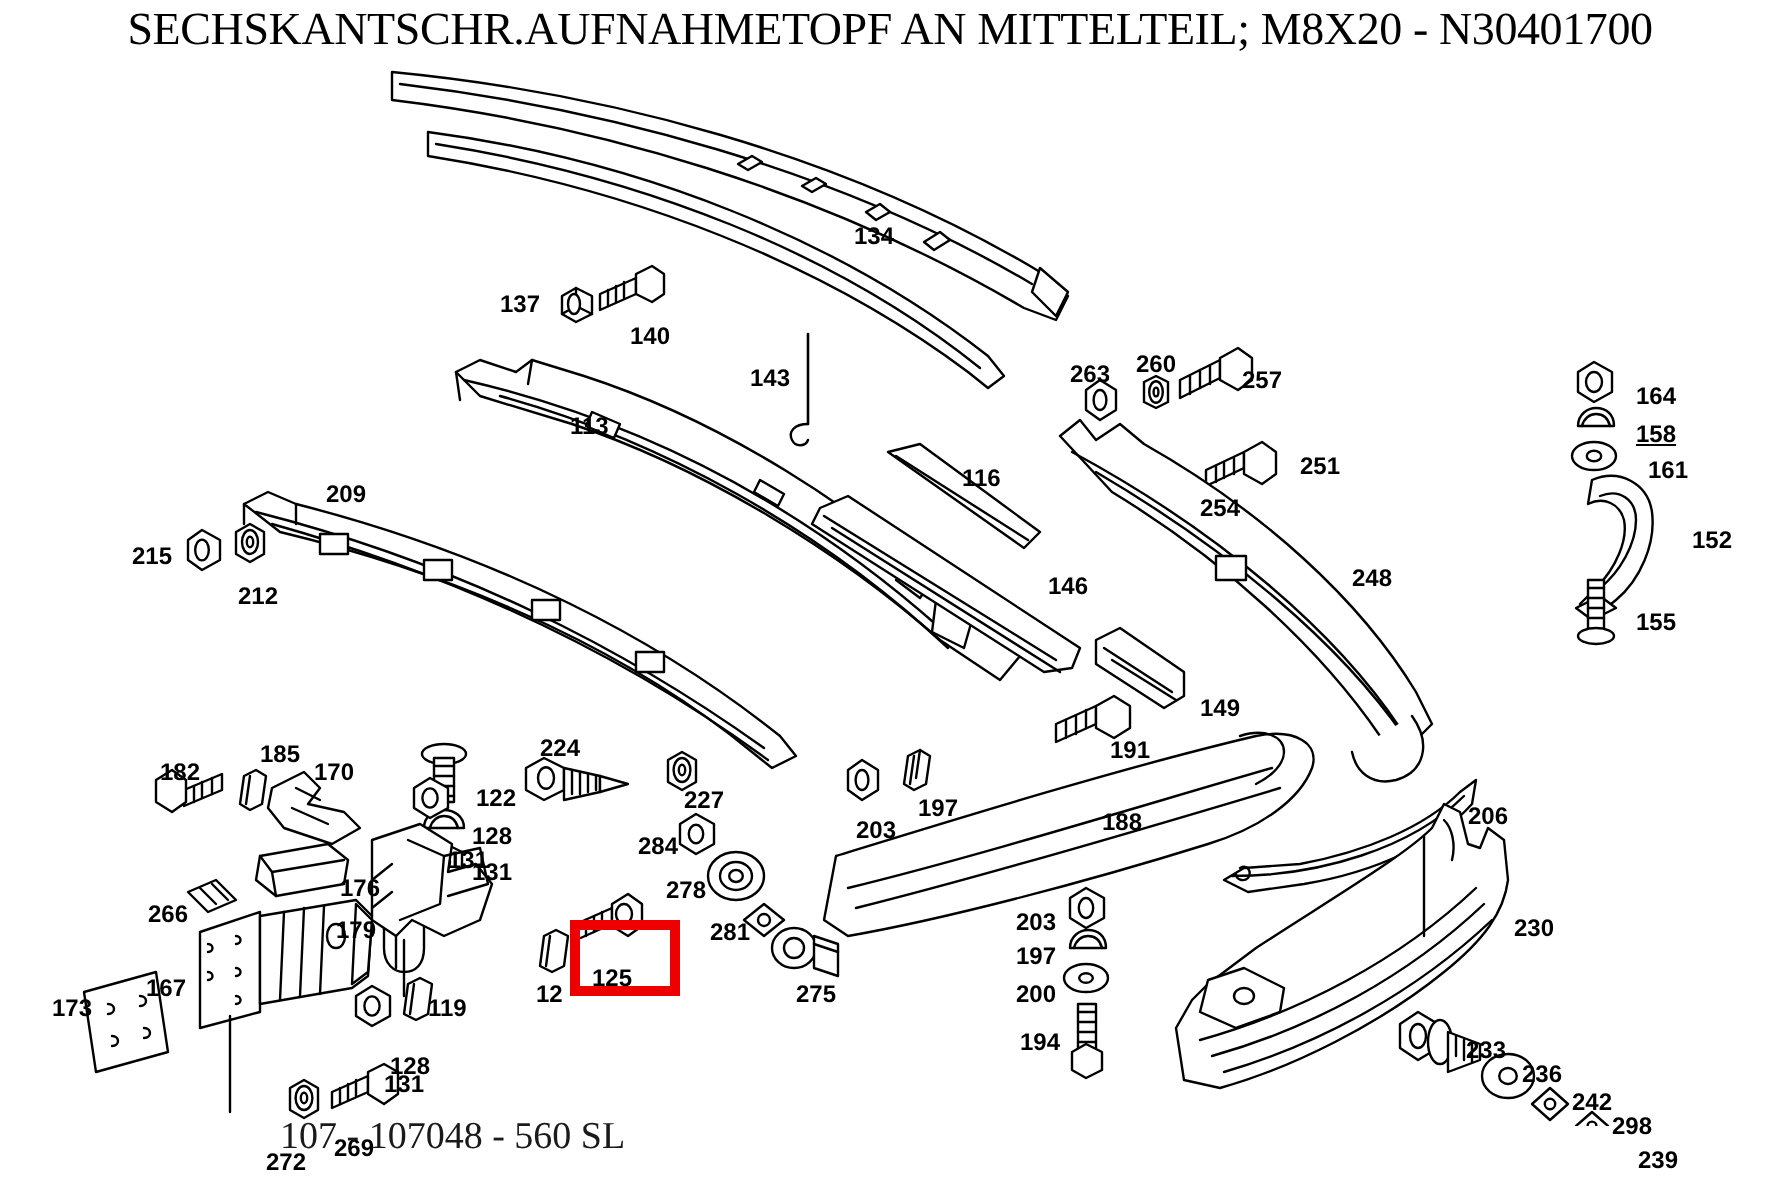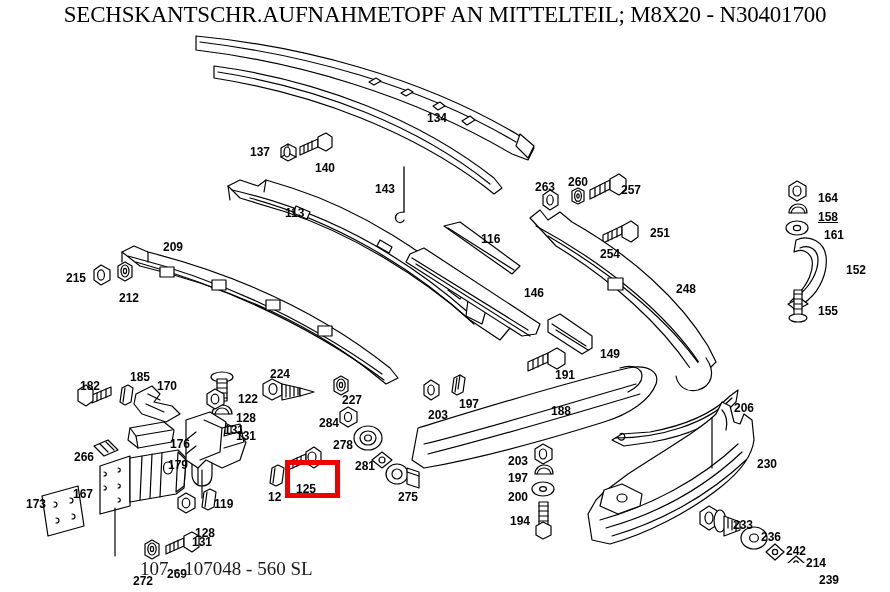--- a/index.html
+++ b/index.html
@@ -484,19 +484,19 @@
       <div class="callout" style="left: 192px; top: 508px;">131</div>
       <div class="callout" style="left: 133px; top: 547px;">272</div>
       <div class="callout" style="left: 167px; top: 540px;">269</div>
       <div class="callout" style="left: 296px; top: 455px;">125</div>
       <div class="callout" style="left: 268px; top: 463px;">12</div>
       <div class="callout" style="left: 734px; top: 374px;">206</div>
       <div class="callout" style="left: 757px; top: 430px;">230</div>
       <div class="callout" style="left: 733px; top: 491px;">233</div>
       <div class="callout" style="left: 761px; top: 503px;">236</div>
       <div class="callout" style="left: 786px; top: 517px;">242</div>
-      <div class="callout" style="left: 806px; top: 529px;">214</div>
+      <div class="callout" style="left: 806px; top: 529px;">298</div>
       <div class="callout" style="left: 819px; top: 546px;">239</div>
     </div>
 
   <div id="footer">107 - 107048 - 560 SL</div>
 
 </div>
 
 </body></html>

